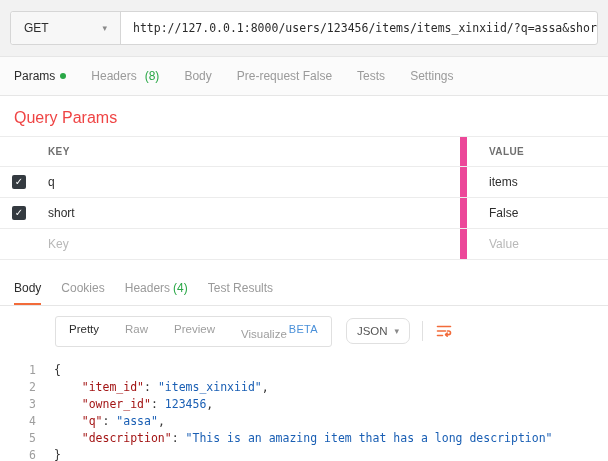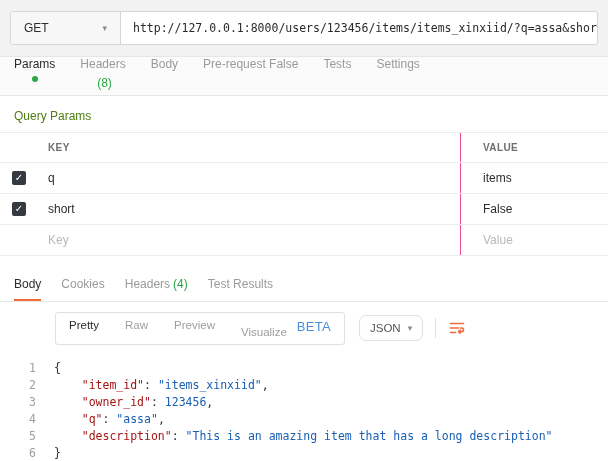--- a/index.html
+++ b/index.html
@@ -14,49 +14,49 @@
   .method { width:110px; display:flex; align-items:center; justify-content:space-between;
             padding:0 13px; background:#f7f7f7; border-right:1px solid #d6d6d6;
             font-size:12px; color:#2d2d2d; cursor:pointer; border-radius:3px 0 0 3px; }
   .chev { font-size:9px; color:#8a8a8a; }
   .url-text { flex:1; display:flex; align-items:center; padding:0 12px;
               font-family:"DejaVu Sans Mono", monospace; font-size:11.5px; color:#2b2b2b;
               white-space:nowrap; overflow:hidden; }
   
   .req-tabs { display:flex; align-items:center; gap:25px; padding:0 14px; height:39px;
               background:#fbfbfb; border-bottom:1px solid #e6e6e6; font-size:12px; color:#9a9a9a; }
-  .rtab { display:flex; align-items:center; gap:5px; height:100%; cursor:pointer; white-space:nowrap;flex-direction:column; }
+  .rtab { display:flex; align-items:center; gap:5px; height:100%; cursor:pointer; white-space:nowrap; }
   .rtab.active { color:#2d2d2d; }
   .dot { width:6px; height:6px; border-radius:50%; background:var(--green, #29a746); }
   .count { color:var(--green, #29a746); margin-left:3px; }
   
-  .qp-title { padding:13px 14px 9px; font-size:12px; color:#4d7c0f; }
+  .qp-title { padding:13px 14px 9px; font-size:16px; color:#ef4444; }
   .trow { display:grid; grid-template-columns:38px 422px 148px; border-bottom:1px solid #ececec;
           height:31px; align-items:stretch; }
   .trow.thead { border-top:1px solid #ececec; }
   .cell { display:flex; align-items:center; padding:0 10px; font-size:12px; color:#2d2d2d; }
   .cell.hdr { font-size:10px; font-weight:bold; color:#6f6f6f; letter-spacing:.4px; }
-  .cell.vb { border-left:1px solid #ec4899;padding-left:22px; }
+  .cell.vb { border-left:7px solid #ec4899;padding-left:22px; }
   .cell.center { justify-content:center; }
   .cell.ph { color:#b8b8b8; }
   .cb { width:14px; height:14px; background:#343a40; border-radius:2px; display:flex;
         align-items:center; justify-content:center; cursor:pointer; }
   .cb .tick { color:#fff; font-size:10px; line-height:1; }
   
   .res-gap { height:12px; background:#fff; }
   .res-tabs { display:flex; align-items:center; gap:20px; padding:0 14px; height:34px;
               border-bottom:1px solid #e6e6e6; font-size:12px; color:#9a9a9a; }
   .stab { display:flex; align-items:center; height:100%; cursor:pointer; border-bottom:2px solid transparent; white-space:nowrap; }
   .stab.active { color:#2d2d2d; border-bottom:2px solid var(--accent-orange, #f26b3a); }
   
   .res-toolbar { display:flex; align-items:center; margin:10px 14px 6px;padding-left:41px; }
   .view-group { display:flex; border:1px solid #e0e0e0; border-radius:3px; overflow:hidden; }
   .vtab { padding:6px 13px; font-size:11.5px; color:#9e9e9e; cursor:pointer; white-space:nowrap; }
   .vtab.active { color:#2d2d2d; }
-  .beta { font-size:13px; color:#4a90d9; vertical-align:super; margin-left:10px; letter-spacing:.3px; }
+  .beta { font-size:11px; color:#4a90d9; vertical-align:super; margin-left:2px; letter-spacing:.3px; }
   .format { margin-left:14px; display:flex; align-items:center; gap:7px; padding:6px 10px;
             border:1px solid #e0e0e0; border-radius:7px; font-size:11.5px; color:#555; cursor:pointer; }
   .tdivider { width:1px; height:20px; background:#e0e0e0; margin:0 12px; }
   .wrap-btn { display:flex; align-items:center; cursor:pointer; }
   
   .code { padding:9px 0 0; font-family:"DejaVu Sans Mono", monospace; font-size:11.5px; line-height:17px; }
   .cl { display:flex; }
   .ln { width:36px; text-align:right; color:#9e9e9e; flex-shrink:0; }
   .lc { margin-left:18px; white-space:pre; color:#333; }
   .tp { color:#333; }

